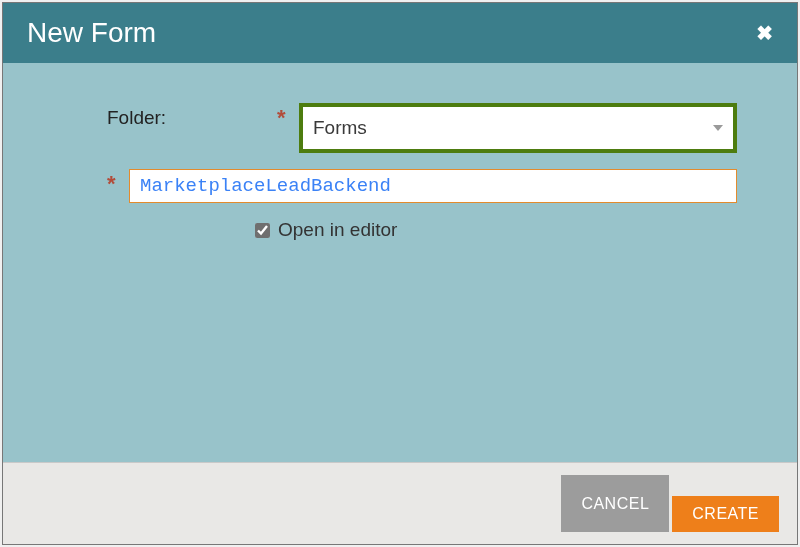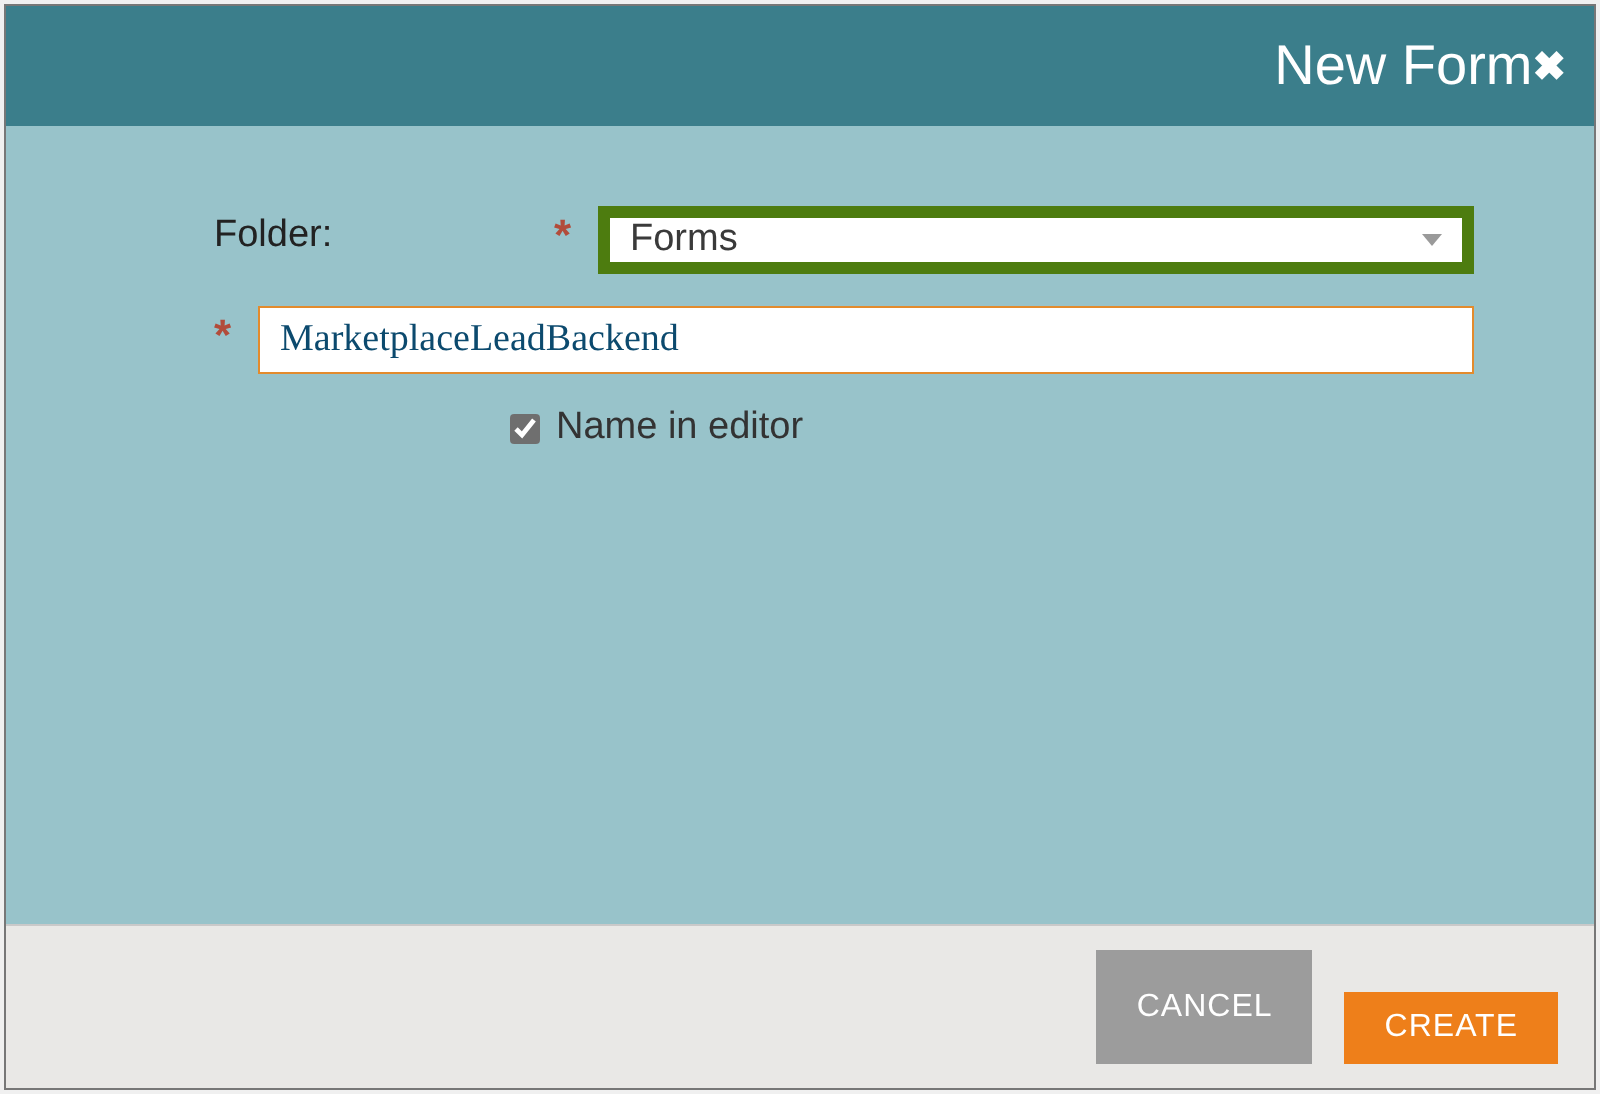--- a/index.html
+++ b/index.html
@@ -15,24 +15,24 @@
       position: absolute;
       top: 2px; left: 2px; right: 2px; bottom: 2px;
       border: 1px solid #777;
       background: #98c3ca;
       display: flex;
       flex-direction: column;
     }
     .titlebar {
       background: #3b7e8b;
       color: #fff;
-      padding: 14px 14px;
+      padding: 14px 24px;
       display: flex;
       align-items: center;
-      justify-content: flex-end;
+      justify-content: space-between;
     }
     .titlebar h1 {
       font-weight: 400;
       font-size: 28px;
     }
     .close-x {
       font-size: 20px;
       font-weight: bold;
       cursor: pointer;
       color: #fff;
@@ -59,23 +59,23 @@
       width: 22px;
       text-align: left;
       padding-top: 2px;
       font-weight: bold;
     }
     .input-col {
       flex: 1;
     }
     .select {
       width: 100%;
-      height: 34px;
+      height: 50px;
       background: #fff;
-      border: 6px solid #4d7c0f;
+      border: 4px solid #4d7c0f;
       display: flex;
       align-items: center;
       justify-content: space-between;
       padding: 0 10px;
       font-size: 19px;
       color: #3a3a3a;
       cursor: pointer;
     }
     .select .caret {
       width: 0; height: 0;
@@ -83,22 +83,22 @@
       border-right: 5px solid transparent;
       border-top: 6px solid #9a9a9a;
     }
     .text-input {
       width: 100%;
       height: 34px;
       background: #fff;
       border: 1px solid #e38b2d;
       padding: 0 10px;
       font-size: 19px;
-      color: #0c4a6e;
-      font-family: Liberation Serif, serif;
+      color: #3b82f6;
+      font-family: Liberation Mono, monospace;
       outline: none;
     }
     .textarea {
       width: 100%;
       height: 108px;
       background: #fff;
       border: 1px solid #bfbfbf;
       padding: 6px 10px;
       font-size: 19px;
       font-family: inherit;
@@ -117,21 +117,21 @@
       margin-right: 8px;
       width: 15px; height: 15px;
       accent-color: #6f6f6f;
     }
     .footer {
       background: #e9e8e6;
       border-top: 1px solid #c9c9c9;
       padding: 12px 18px;
       display: flex;
       justify-content: flex-end;
-      gap: 16px;
+      gap: 3px;
     }
     .btn {
       border: none;
       padding: 9px 20px;
       font-size: 16px;
       letter-spacing: 0.5px;
       cursor: pointer;
       font-family: inherit;
     }
     .btn-cancel { background: #9c9c9c; color: #fff; }
@@ -162,21 +162,21 @@
     <div class="row">
       <div class="req">*</div>
       <div class="input-col">
         <input class="text-input" type="text" value="MarketplaceLeadBackend" style="">
       </div>
     </div>
 
 
     <div class="checkbox-row">
       <input type="checkbox" checked="" style="">
-      <span>Name in editor</span>
+      <span>Open in editor</span>
     </div>
 
   </div>
 
   <div class="footer">
     <button class="btn btn-cancel">CANCEL</button>
     <button class="btn btn-create">CREATE</button>
   </div>
 </div>
 

